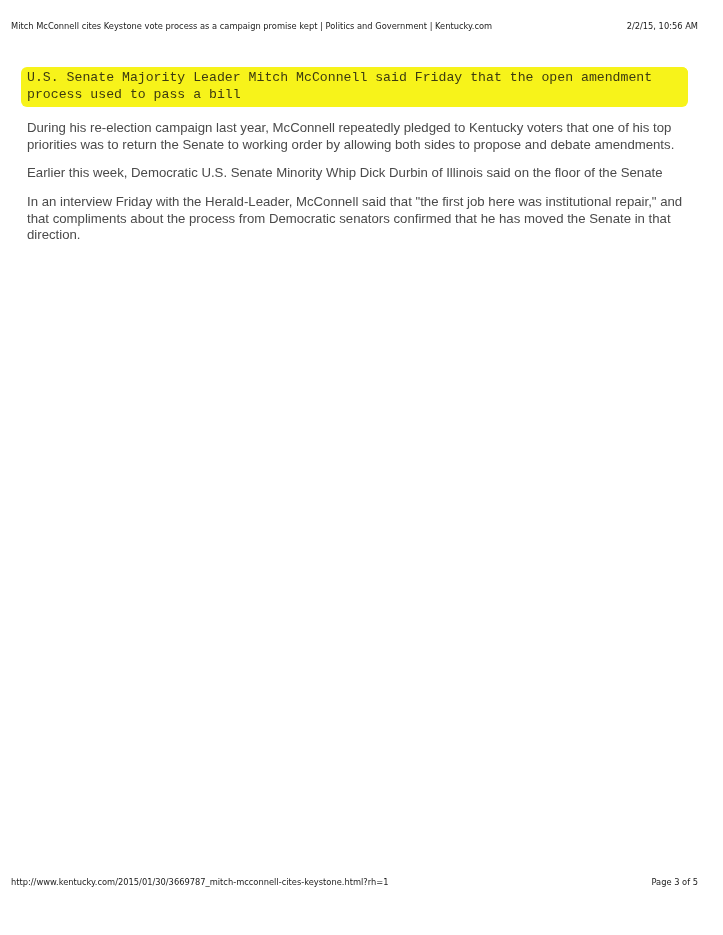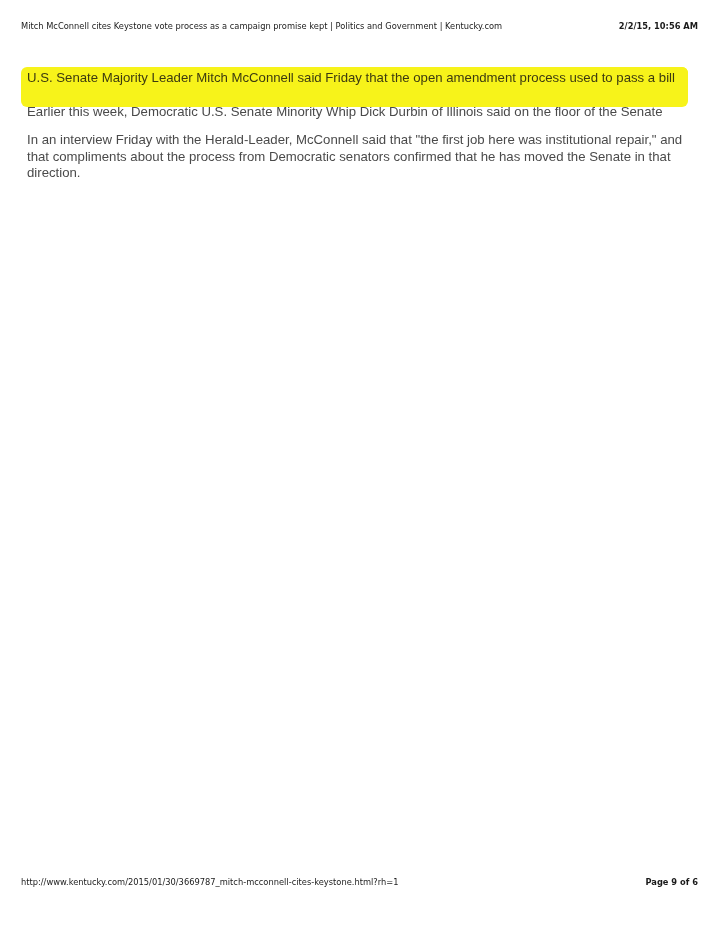--- a/index.html
+++ b/index.html
@@ -18,45 +18,45 @@
       left: 0;
       right: 0;
       font-family: "DejaVu Sans", sans-serif;
       font-size: 8.3px;
       color: #1a1a1a;
     }
     .print-header { top: 21px; }
     .print-footer { top: 877px; }
     .print-header .left, .print-footer .left {
       position: absolute;
-      left: 21px;
+      left: 11px;
       white-space: nowrap;
     }
     .print-header .right, .print-footer .right {
       position: absolute;
       right: 25px;
       white-space: nowrap;
-      font-weight: bold;
     }
     .article {
       position: absolute;
       left: 27px;
       top: 70px;
       width: 680px;
       font-family: "Liberation Sans", sans-serif;
       font-size: 13.2px;
       line-height: 16.6px;
       color: #4a4a4a;
     }
     .article p {
       margin: 0 0 12px 0;
     }
     .lead-wrap {
       position: relative;
       margin: 0 0 17px 0;
+      font-family: Liberation Mono, monospace;
     }
     .lead-highlight {
       position: absolute;
       left: -6px;
       top: -3px;
       width: 667px;
       height: 40px;
       background: #f7f31a;
       border-radius: 6px;
     }
@@ -86,28 +86,32 @@
 </div>
 
 <div class="article">
   <div class="lead-wrap">
     <div class="lead-highlight"></div>
     <p class="lead-text">
       <span>U.S. Senate Majority Leader Mitch McConnell said Friday that the open amendment process used to pass a bill</span><br>
     </p>
   </div>
 
+  <p class="p2">
+    <span>During his re-election campaign last year, McConnell repeatedly pledged to Kentucky voters that one of his top</span><br>
+    <span>priorities was to return the Senate to working order by allowing both sides to propose and debate amendments.</span>
+  </p>
 
   <p>
     <span>Earlier this week, Democratic U.S. Senate Minority Whip Dick Durbin of Illinois said on the floor of the Senate</span>
   </p>
 
   <p>
     <span>In an interview Friday with the Herald-Leader, McConnell said that "the first job here was institutional repair," and</span><br>
     <span>that compliments about the process from Democratic senators confirmed that he has moved the Senate in that</span><br>
     <span>direction.</span>
   </p>
 </div>
 
 <div class="print-footer">
   <span class="left">http://www.kentucky.com/2015/01/30/3669787_mitch-mcconnell-cites-keystone.html?rh=1</span>
-  <span class="right">Page 9 of 6</span>
+  <span class="right">Page 3 of 5</span>
 </div>
 
 </body></html>

